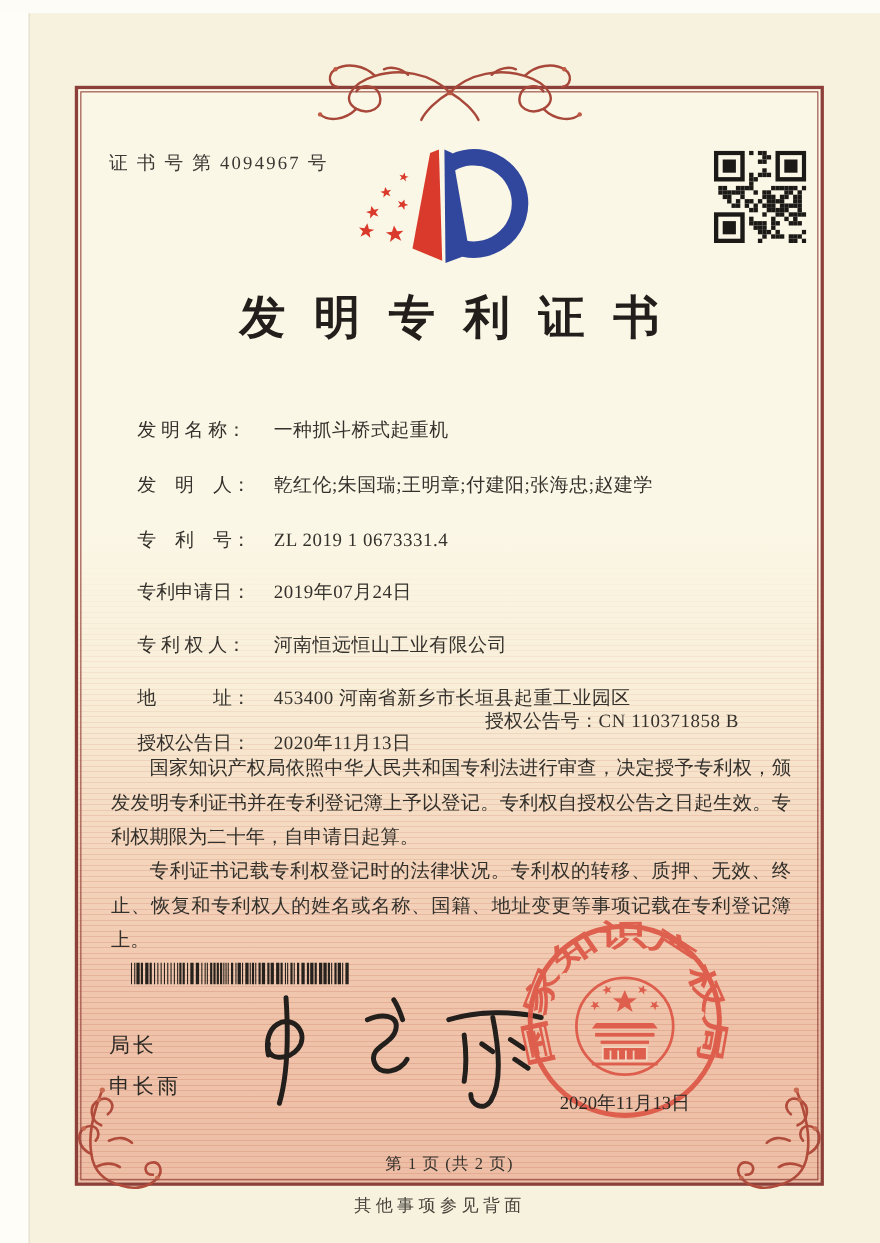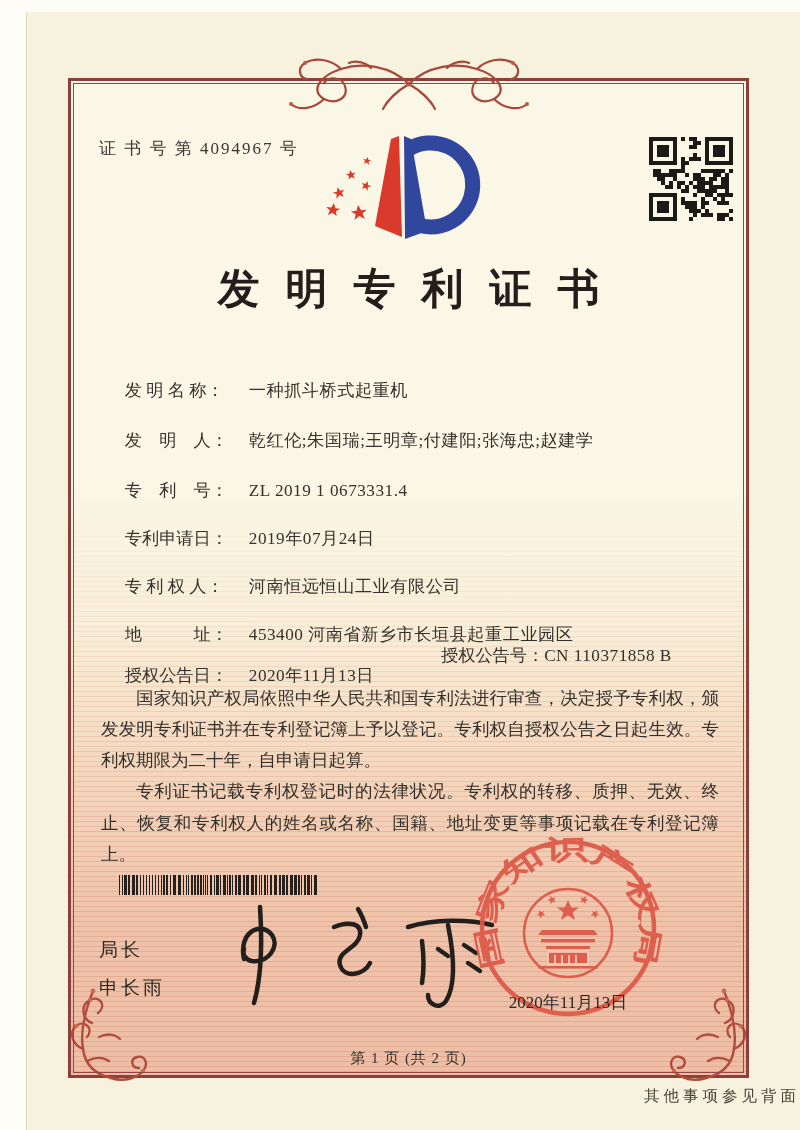--- a/index.html
+++ b/index.html
@@ -38,21 +38,21 @@
   .body-text{left:30px;top:602px;width:618px;font-size:17.5px;line-height:1.78;color:#33302b;text-align:justify;}
   .body-text p{margin:0;text-indent:2em;}
 
   .barcode{left:48px;top:794px;width:202px;height:20px;}
   .officer-title{left:28px;top:856px;font-size:19px;color:#2c2925;letter-spacing:3px;}
   .officer-name{left:28px;top:894px;font-size:19px;color:#2c2925;letter-spacing:3px;}
   .signature{left:145px;top:816px;}
   .seal{left:402px;top:752px;opacity:.93;}
   .seal-date{left:402px;top:910px;width:190px;text-align:center;font-size:17px;color:#2c2925;white-space:pre;}
   .page-num{left:0;right:0;top:968px;text-align:center;font-size:15px;color:#35312c;letter-spacing:1px;white-space:pre;}
-  .footer-note{position:absolute;left:0;right:0;top:1086px;text-align:right;font-size:15.5px;
+  .footer-note{position:absolute;left:0;right:0;top:1086px;text-align:center;font-size:15.5px;
                letter-spacing:4px;color:#47423a;}
   svg{display:block;}
 </style>
 </head>
 <body>
 
 <svg width="0" height="0" style="position:absolute">
   <defs>
     <path id="st" d="M0,-1 L0.294,-0.309 1,-0.309 0.427,0.118 0.647,0.809 0,0.382 -0.647,0.809 -0.427,0.118 -1,-0.309 -0.294,-0.309 Z"></path>
     <symbol id="flourish" viewBox="0 0 95 95">

